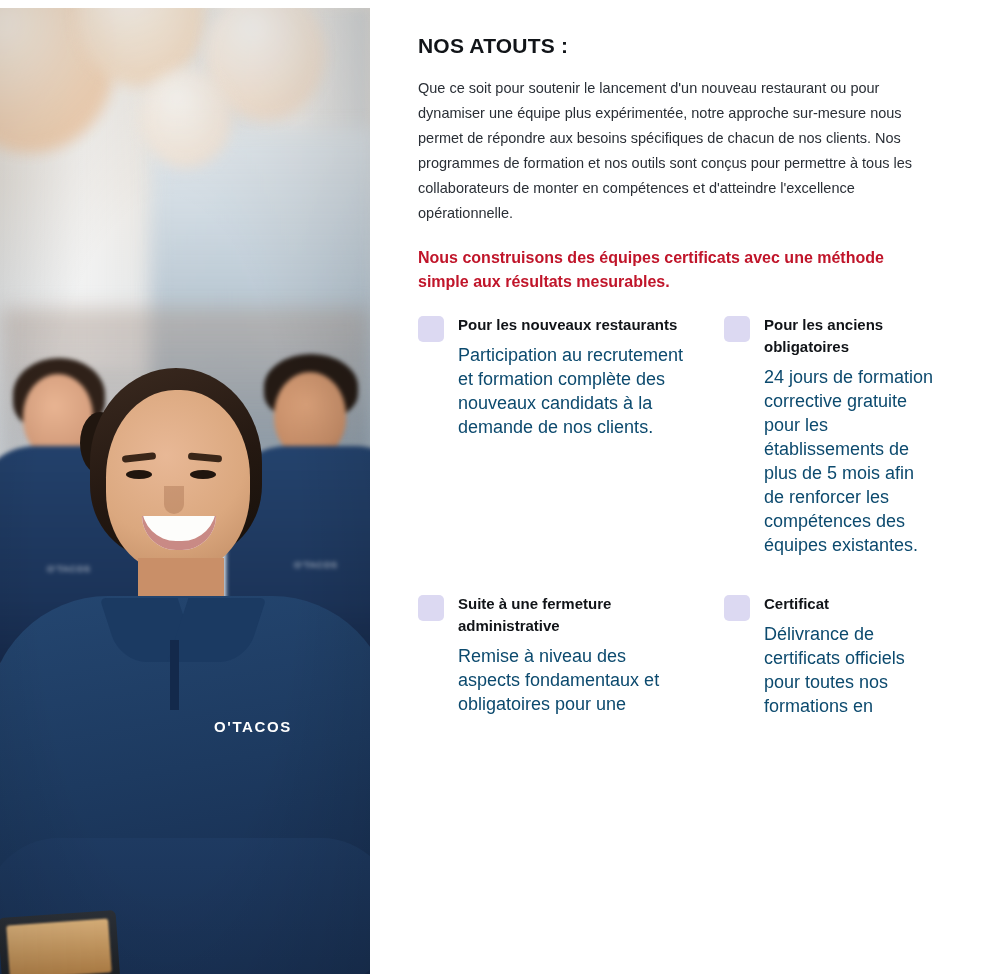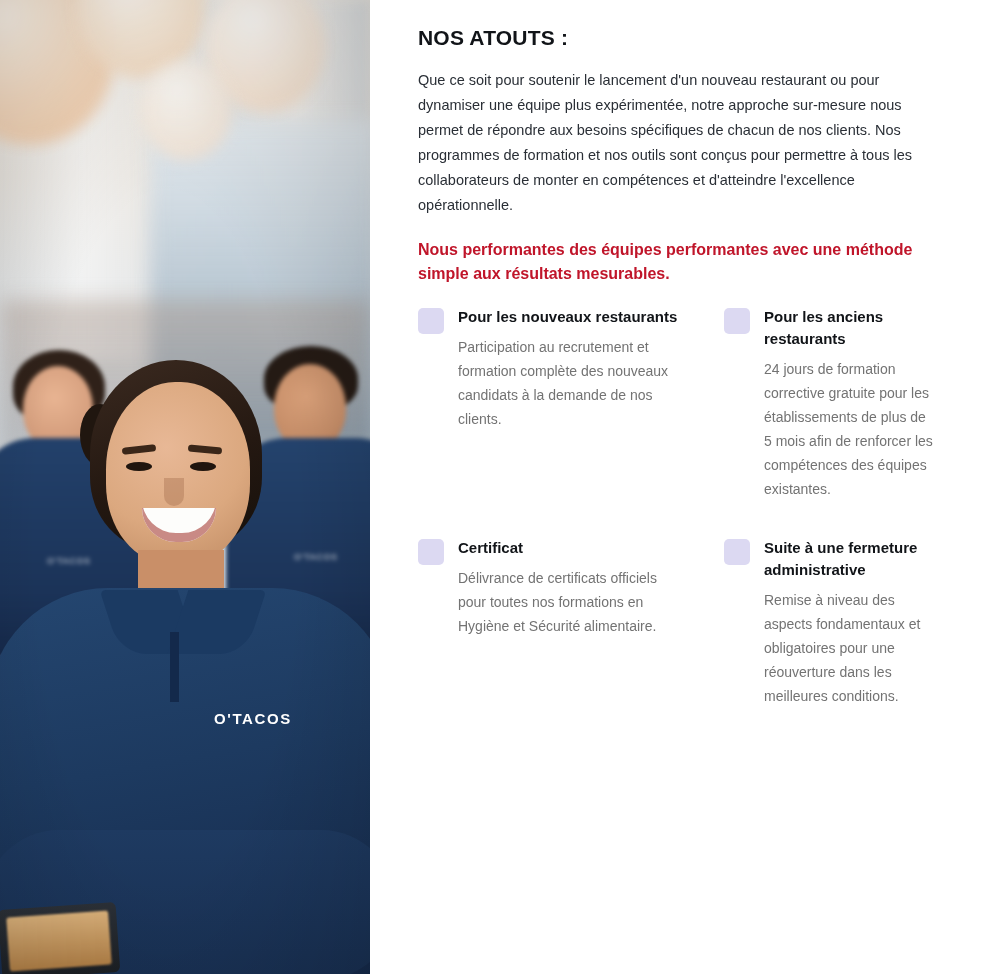--- a/index.html
+++ b/index.html
@@ -9,20 +9,21 @@
     height: 974px;
     background: #ffffff;
     font-family: "Liberation Sans", sans-serif;
     color: #1d1d1f;
     overflow: hidden;
   }
   .page {
     display: flex;
     width: 984px;
     height: 706px;
+    margin-top: 8px;
   }
 
   
   .photo-panel {
     width: 370px;
     height: 974px;
     position: relative;
     overflow: hidden;
     background: #0e2744;
     flex: 0 0 370px;
@@ -262,23 +263,23 @@
   }
   .feature-body { flex: 1 1 auto; }
   .feature-title {
     font-size: 15px;
     font-weight: 700;
     line-height: 22px;
     color: #111418;
     margin: 0 0 7px 0;
   }
   .feature-desc {
-    font-size: 14px;
+    font-size: 18px;
     line-height: 24px;
-    color: #737373;
+    color: #0c4a6e;
     margin: 0;
   }
   .feature.full .feature-desc { max-width: 520px; }
   p.outro { margin-top: 22px; }
 </style>
 </head>
 <body>
 
 <div class="page">
 
@@ -331,56 +332,56 @@
     </div>
     <div class="photo-vignette"></div>
   </div>
 
   <div class="content">
 
     <h1 class="section-title">NOS ATOUTS :</h1>
 
     <p class="intro">Que ce soit pour soutenir le lancement d'un nouveau restaurant ou pour dynamiser une équipe plus expérimentée, notre approche sur-mesure nous permet de répondre aux besoins spécifiques de chacun de nos clients. Nos programmes de formation et nos outils sont conçus pour permettre à tous les collaborateurs de monter en compétences et d'atteindre l'excellence opérationnelle.</p>
 
-    <h2 class="highlight">Nous performantes des équipes performantes avec une méthode simple aux résultats mesurables.</h2>
+    <h2 class="highlight">Nous construisons des équipes certificats avec une méthode simple aux résultats mesurables.</h2>
 
     <div class="grid">
 
       <div class="feature">
         <div class="bullet"></div>
         <div class="feature-body">
           <p class="feature-title">Pour les nouveaux restaurants</p>
           <p class="feature-desc">Participation au recrutement et formation complète des nouveaux candidats à la demande de nos clients.</p>
         </div>
       </div>
 
       <div class="feature">
         <div class="bullet"></div>
         <div class="feature-body">
-          <p class="feature-title">Pour les anciens restaurants</p>
+          <p class="feature-title">Pour les anciens obligatoires</p>
           <p class="feature-desc">24 jours de formation corrective gratuite pour les établissements de plus de 5 mois afin de renforcer les compétences des équipes existantes.</p>
+        </div>
+      </div>
+
+      <div class="feature">
+        <div class="bullet"></div>
+        <div class="feature-body">
+          <p class="feature-title">Suite à une fermeture administrative</p>
+          <p class="feature-desc">Remise à niveau des aspects fondamentaux et obligatoires pour une réouverture dans les meilleures conditions.</p>
         </div>
       </div>
 
       <div class="feature">
         <div class="bullet"></div>
         <div class="feature-body">
           <p class="feature-title">Certificat</p>
           <p class="feature-desc">Délivrance de certificats officiels pour toutes nos formations en Hygiène et Sécurité alimentaire.</p>
         </div>
       </div>
 
-      <div class="feature">
-        <div class="bullet"></div>
-        <div class="feature-body">
-          <p class="feature-title">Suite à une fermeture administrative</p>
-          <p class="feature-desc">Remise à niveau des aspects fondamentaux et obligatoires pour une réouverture dans les meilleures conditions.</p>
-        </div>
-      </div>
-
       <div class="feature full">
         <div class="bullet"></div>
         <div class="feature-body">
           <p class="feature-title">Pour les besoins de recrutement des restaurants anciens</p>
         </div>
       </div>
 
     </div>
 
 

